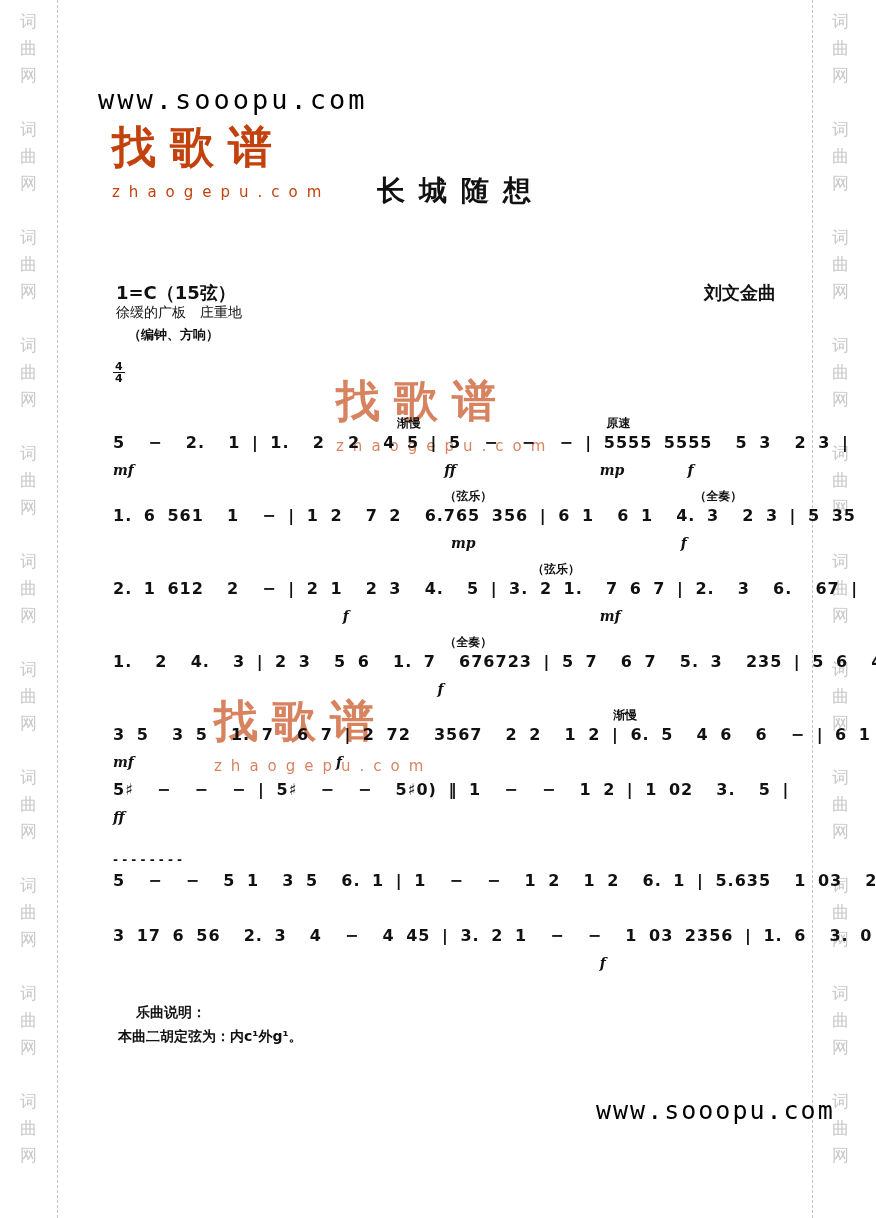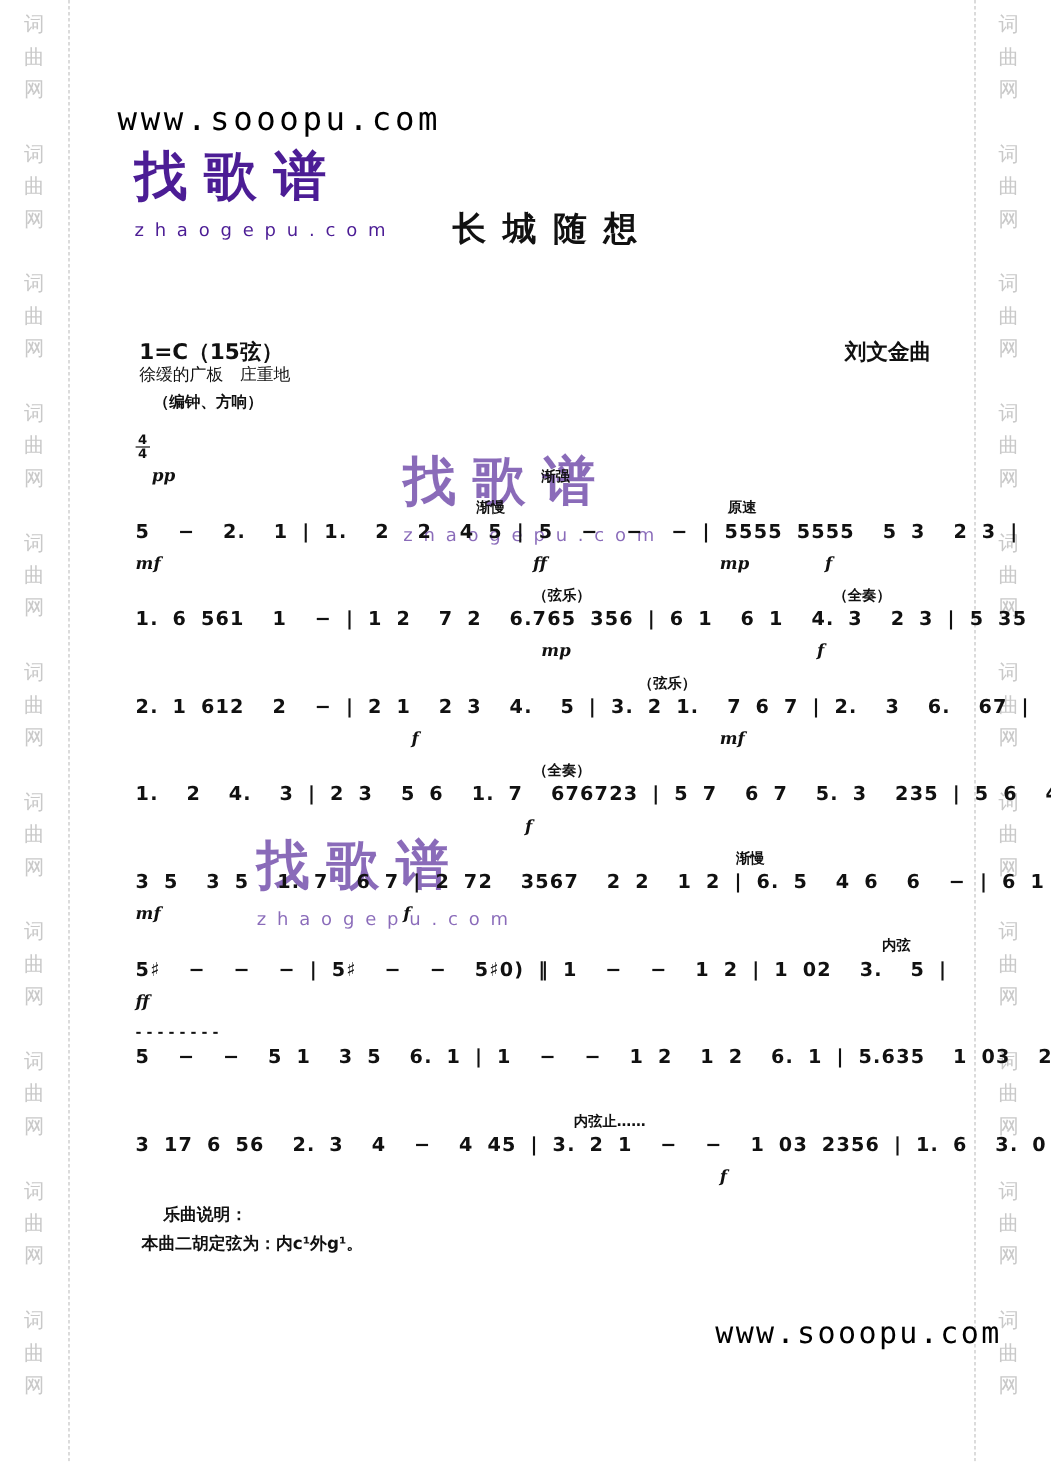--- a/index.html
+++ b/index.html
@@ -13,21 +13,21 @@
   .side-group{display:flex;flex-direction:column;}
   .side-dash{position:absolute;top:0;bottom:0;width:0;border-left:1px dashed #c4c4c4;}
   .side-dash.left{left:57px;}
   .side-dash.right{left:812px;}
   
   .url-top{position:absolute;left:98px;top:84px;font-family:"DejaVu Sans Mono",monospace;
            font-size:27px;letter-spacing:3px;color:#000;}
   .url-bottom{position:absolute;left:596px;top:1096px;font-family:"DejaVu Sans Mono",monospace;
               font-size:25px;letter-spacing:2px;color:#000;}
   
-  .wm{position:absolute;color:#4c1d95;user-select:none;}
+  .wm{position:absolute;color:#c2410c;user-select:none;}
   .wm .wm-logo{font-size:44px;font-weight:bold;letter-spacing:14px;}
   .wm .wm-domain{font-size:15px;letter-spacing:9px;margin-top:6px;}
   .wm1{left:112px;top:118px;}
   .wm2{left:336px;top:372px;opacity:.65;}
   .wm3{left:214px;top:692px;opacity:.65;}
   
   .title{position:absolute;left:116px;top:172px;width:690px;text-align:center;
          font-size:28px;font-weight:bold;letter-spacing:14px;}
   .subtitle{position:absolute;left:100px;top:214px;width:690px;text-align:center;
             font-size:15px;font-weight:bold;letter-spacing:2px;}
@@ -204,24 +204,20 @@
 
   <div id="score">
       <div class="score-line">
         <div class="ann-layer"></div>
         <div class="notes-row">
           <span class="timesig">
             <span class="ts-top">4</span>
             <span class="ts-bottom">4</span>
           </span>
         </div>
-        <div class="dyn-layer">
-          <span class="dyn dyn-latin" style="left: 2%;">pp</span>
-          <span class="dyn dyn-cn" style="left: 50%;">渐强</span>
-        </div>
       </div>
       <div class="score-line">
         <div class="ann-layer">
           <span class="ann" style="left: 42%;">渐慢</span>
           <span class="ann" style="left: 73%;">原速</span>
         </div>
         <div class="notes-row">
           <span class="notes-text">5  −  2.  1 | 1.  2  2  4 5 | 5  −  −  − | 5555 5555  5 3  2 3 |</span>
         </div>
         <div class="dyn-layer">
@@ -273,43 +269,37 @@
         </div>
         <div class="notes-row">
           <span class="notes-text">3 5  3 5  1. 7  6 7 | 2 72  3567  2 2  1 2 | 6. 5  4 6  6  − | 6 1  6 1  4 03  235 |</span>
         </div>
         <div class="dyn-layer">
           <span class="dyn dyn-latin" style="left: 0%;">mf</span>
           <span class="dyn dyn-latin" style="left: 33%;">f</span>
         </div>
       </div>
       <div class="score-line">
-        <div class="ann-layer">
-          <span class="ann" style="left: 92%;">内弦</span>
-        </div>
         <div class="notes-row">
           <span class="notes-text">5♯  −  −  − | 5♯  −  −  5♯0) ‖ 1  −  −  1 2 | 1 02  3.  5 |</span>
         </div>
         <div class="dyn-layer">
           <span class="dyn dyn-latin" style="left: 0%;">ff</span>
         </div>
       </div>
       <div class="score-line">
         <div class="ann-layer">
           <span class="ann" style="left: 0%;">- - - - - - - -</span>
         </div>
         <div class="notes-row">
           <span class="notes-text">5  −  −  5 1  3 5  6. 1 | 1  −  −  1 2  1 2  6. 1 | 5.635  1 03  235  3  −  − |</span>
         </div>
         <div class="dyn-layer"></div>
       </div>
       <div class="score-line">
-        <div class="ann-layer">
-          <span class="ann" style="left: 54%;">内弦止……</span>
-        </div>
         <div class="notes-row">
           <span class="notes-text">3 17 6 56  2. 3  4  −  4 45 | 3. 2 1  −  −  1 03 2356 | 1. 6  3. 0  3  −  − |</span>
         </div>
         <div class="dyn-layer">
           <span class="dyn dyn-latin" style="left: 72%;">f</span>
         </div>
       </div>
     </div>
 
   <div class="notes-title">乐曲说明：</div>

